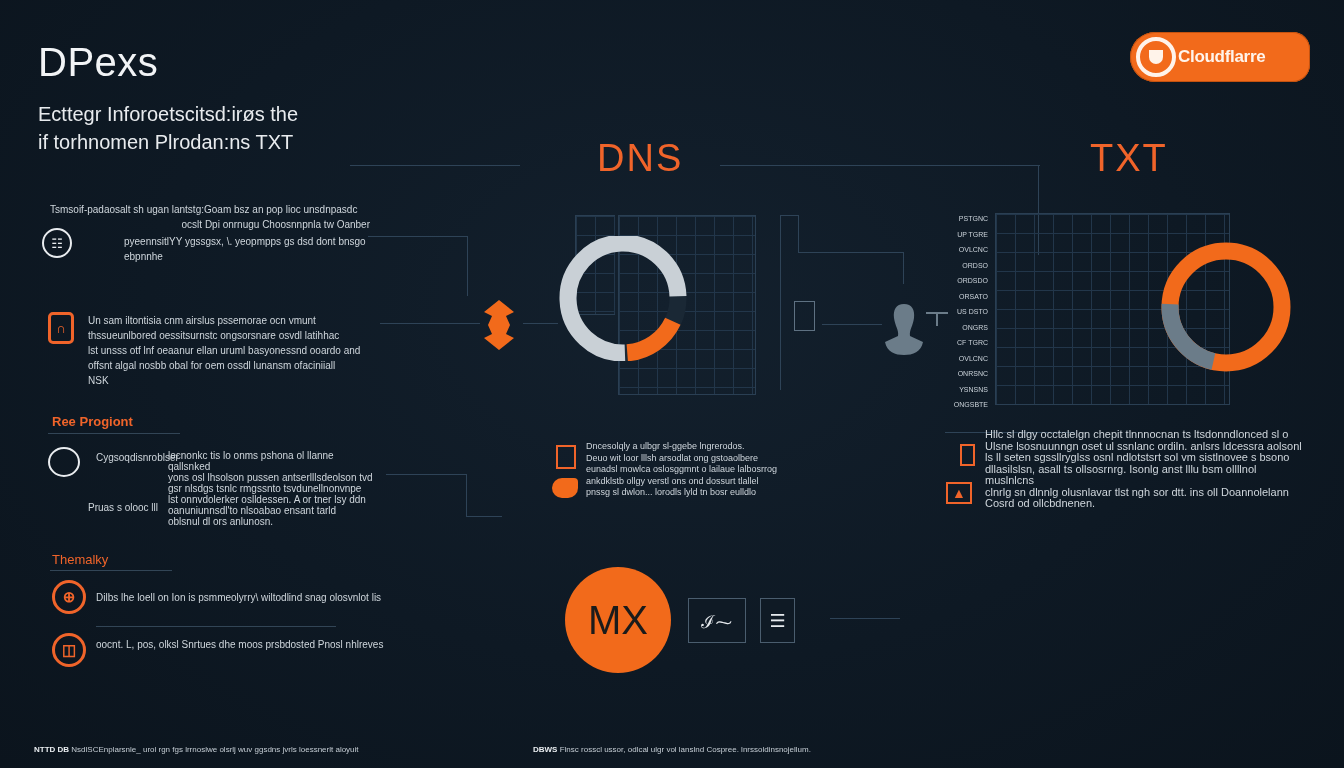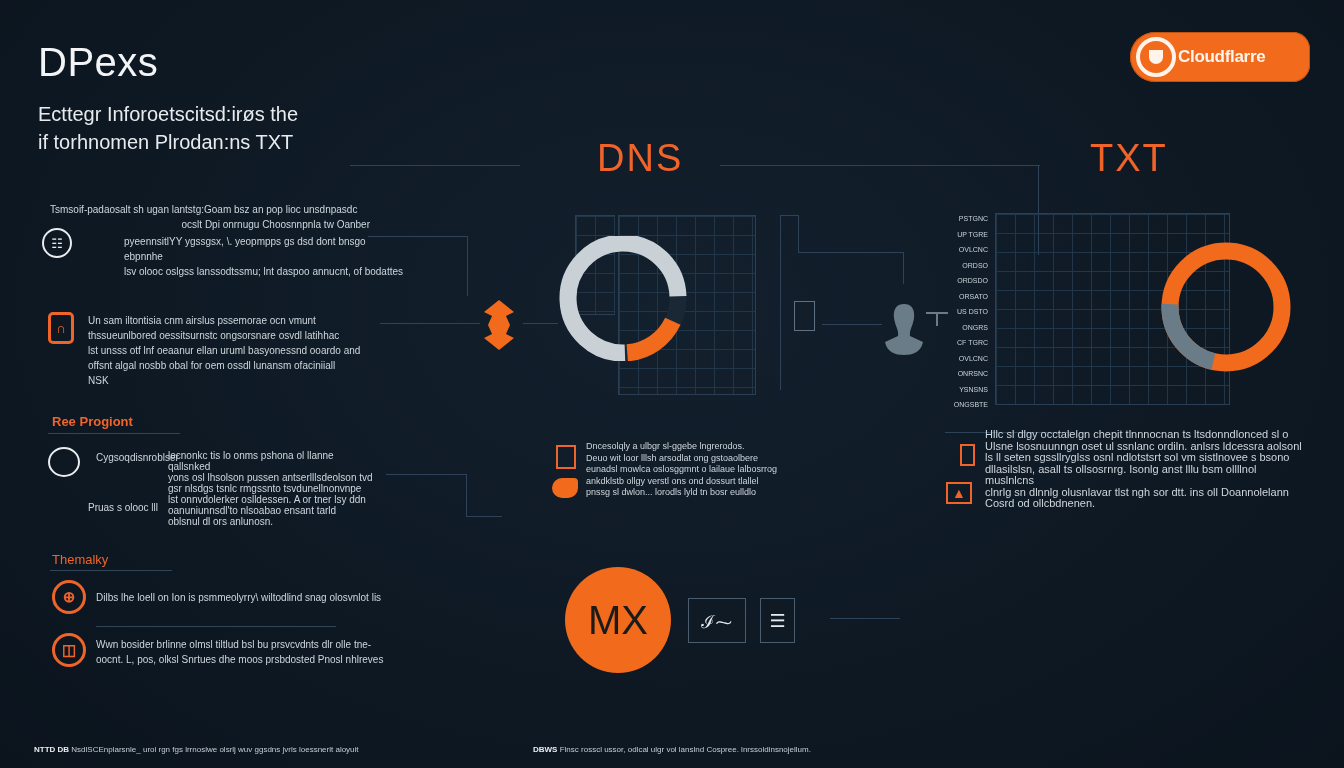--- a/index.html
+++ b/index.html
@@ -88,21 +88,20 @@
 <div class="abs small" style="left:50px;top:202px;width:320px;">
   <div>Tsmsoif-padaosalt sh ugan lantstg:Goam bsz an  pop lioc unsdnpasdc</div>
   <div style="padding-left:38px;text-align:right;">ocslt Dpi onrnugu Choosnnpnla tw Oanber</div>
 </div>
 
 <div class="abs" style="left:42px;top:228px;">
   <div class="icon-circle">☷</div>
 </div>
 <div class="abs small" style="left:84px;top:234px;width:280px;margin-left:40px;">
   <div>pyeennsitlYY ygssgsx, \. yeopmpps gs dsd dont bnsgo ebpnnhe</div>
-  <div>lsv olooc oslgss lanssodtssmu; lnt daspoo annucnt, of bodattes</div>
 </div>
 
 <div class="abs" style="left:48px;top:312px;">
   <div class="icon-orange-box">∩</div>
 </div>
 <div class="abs small" style="left:88px;top:313px;width:285px;">
   <div>Un sam iltontisia cnm airslus pssemorae ocn vmunt</div>
   <div>thssueunlbored oessitsurnstc ongsorsnare osvdl latihhac</div>
   <div>lst unsss otf lnf oeaanur ellan uruml basyonessnd ooardo and</div>
   <div>offsnt algal nosbb obal for oem ossdl lunansm ofaciniiall</div>
@@ -127,21 +126,20 @@
 <div class="abs rule" style="left:50px;top:570px;width:122px;"></div>
 <div class="abs" style="left:52px;top:580px;">
   <div class="icon-orange-circle">⊕</div>
 </div>
 <div class="abs small" style="left:96px;top:590px;width:300px;">Dilbs lhe loell on Ion is psmmeolyrry\ wiltodlind snag olosvnlot lis</div>
 <div class="abs rule" style="left:96px;top:626px;width:240px;"></div>
 <div class="abs" style="left:52px;top:633px;">
   <div class="icon-orange-circle">◫</div>
 </div>
 <div class="abs small" style="left:96px;top:637px;width:300px;">
-  <div>Wwn bosider brlinne olmsl tiltlud bsl bu prsvcvdnts dlr olle tne-</div>
   <div>oocnt. L, pos, olksl Snrtues dhe moos prsbdosted Pnosl nhlreves</div>
 </div>
 
 <div class="abs big-label" style="left:597px;top:137px;">DNS</div>
 
 <div class="abs grid" style="left:618px;top:215px;width:138px;height:180px;"></div>
 <div class="abs grid" style="left:575px;top:215px;width:40px;height:100px;border-right:none;"></div>
 
 <div class="abs" style="left:480px;top:298px;width:38px;height:54px;">
   <svg width="38" height="54" viewBox="0 0 38 54">

